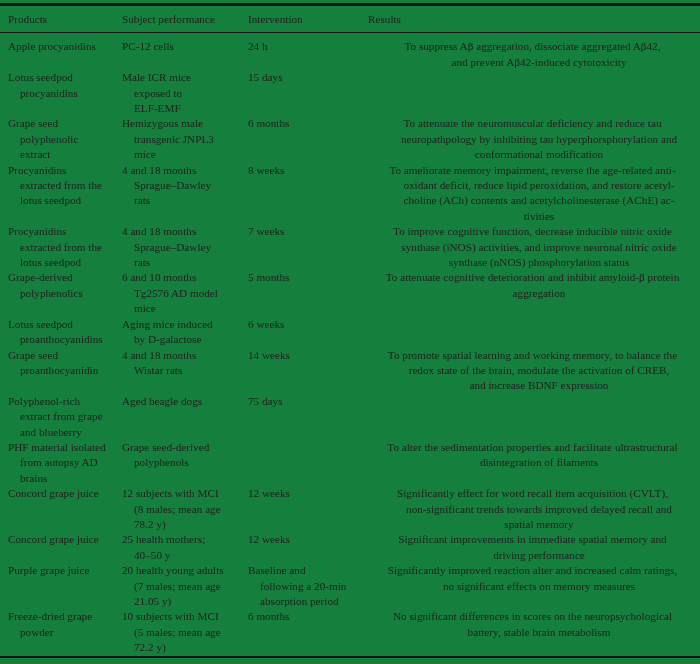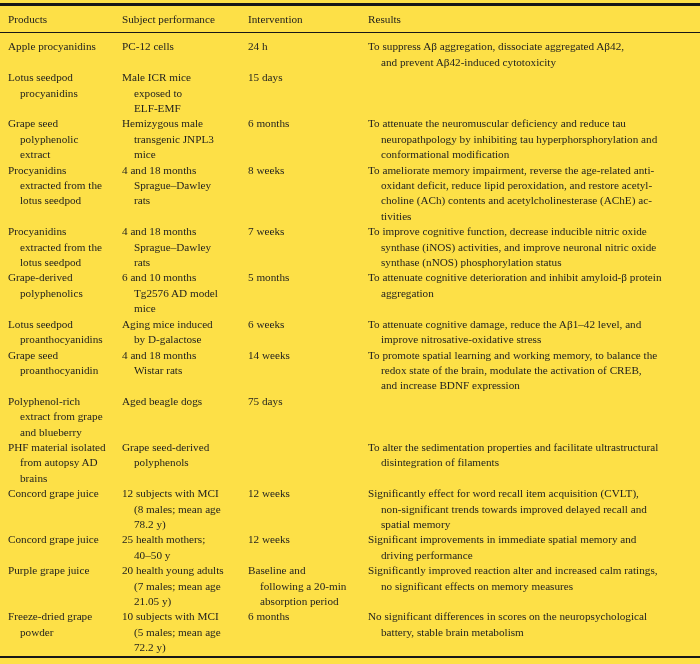--- a/index.html
+++ b/index.html
@@ -1,19 +1,19 @@
 <!DOCTYPE html>
 <html><head>
 <meta charset="utf-8">
 <style>
   html,body{margin:0;padding:0;background:#ffffff;}
   .page{
     position:relative;
     width:700px;height:664px;
-    background:#fde047;
+    background:#15803d;
     color:#1e1e1e;
     font-family:"Liberation Serif", serif;
     font-size:11.2px;
     line-height:15.4px;
     overflow:hidden;
     box-sizing:border-box;
   }
   .hrule{height:1.6px;background:#171717;margin:0;}
   .hrule.thick{height:3.4px;margin-top:3px;}
   .hrule.bottom{height:2.4px;}
@@ -29,20 +29,21 @@
     overflow:hidden;
   }
   .tbody{padding-top:6px;}
   .tbody .cell{
     padding-left:12px;
     text-indent:-12px;
   }
   .tbody .col-results{
     padding-left:13px;
     text-indent:-13px;
+    text-align:center;
   }
 </style>
 </head>
 <body>
 
 <div class="page">
 
   <div class="hrule thick"></div>
 
   <div class="row header-row">
@@ -116,22 +117,20 @@
     <div class="cell col-intervention">5 months</div>
     <div class="cell col-results">To attenuate cognitive deterioration and inhibit amyloid-β protein
 aggregation</div>
   </div>
       <div class="row body-row">
     <div class="cell col-product">Lotus seedpod
 proanthocyanidins</div>
     <div class="cell col-subject">Aging mice induced
 by D-galactose</div>
     <div class="cell col-intervention">6 weeks</div>
-    <div class="cell col-results">To attenuate cognitive damage, reduce the Aβ1–42 level, and
-improve nitrosative-oxidative stress</div>
   </div>
       <div class="row body-row">
     <div class="cell col-product">Grape seed
 proanthocyanidin</div>
     <div class="cell col-subject">4 and 18 months
 Wistar rats</div>
     <div class="cell col-intervention">14 weeks</div>
     <div class="cell col-results">To promote spatial learning and working memory, to balance the
 redox state of the brain, modulate the activation of CREB,
 and increase BDNF expression</div>

